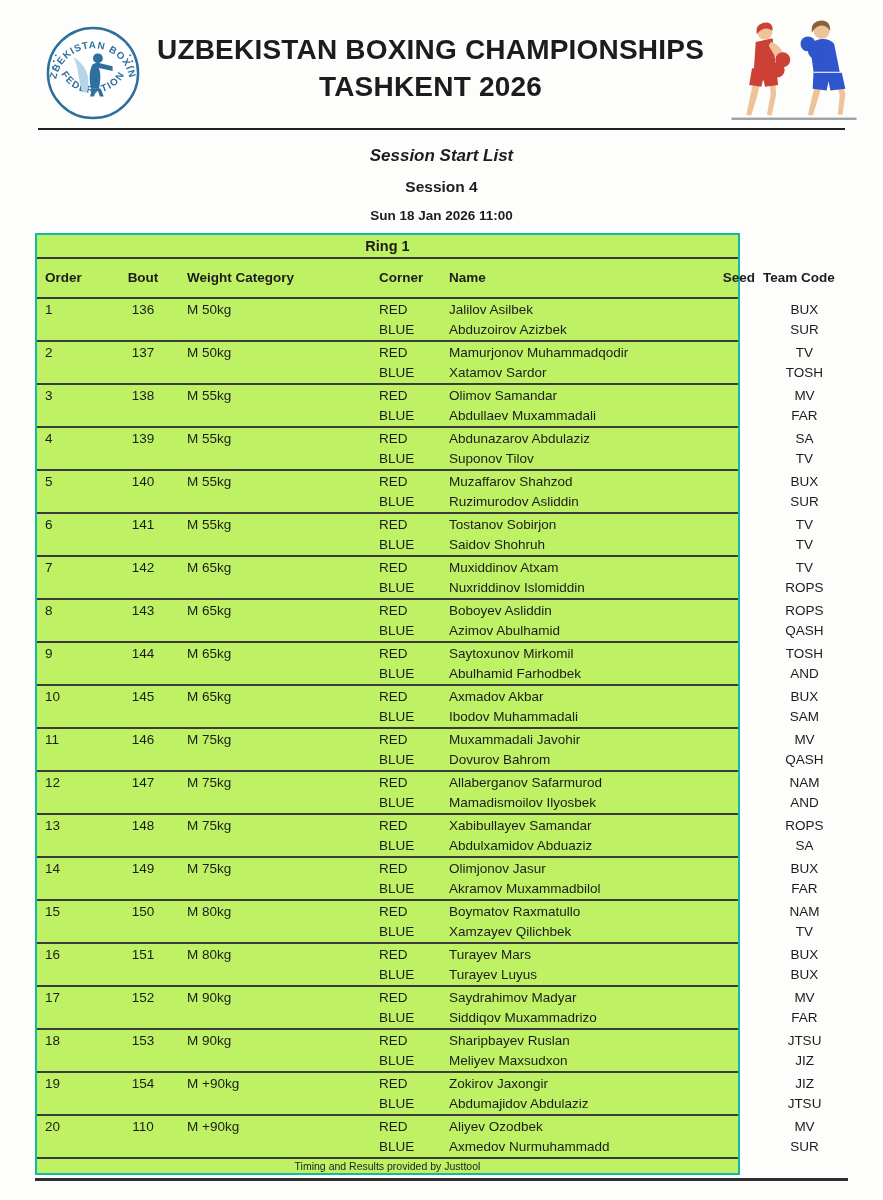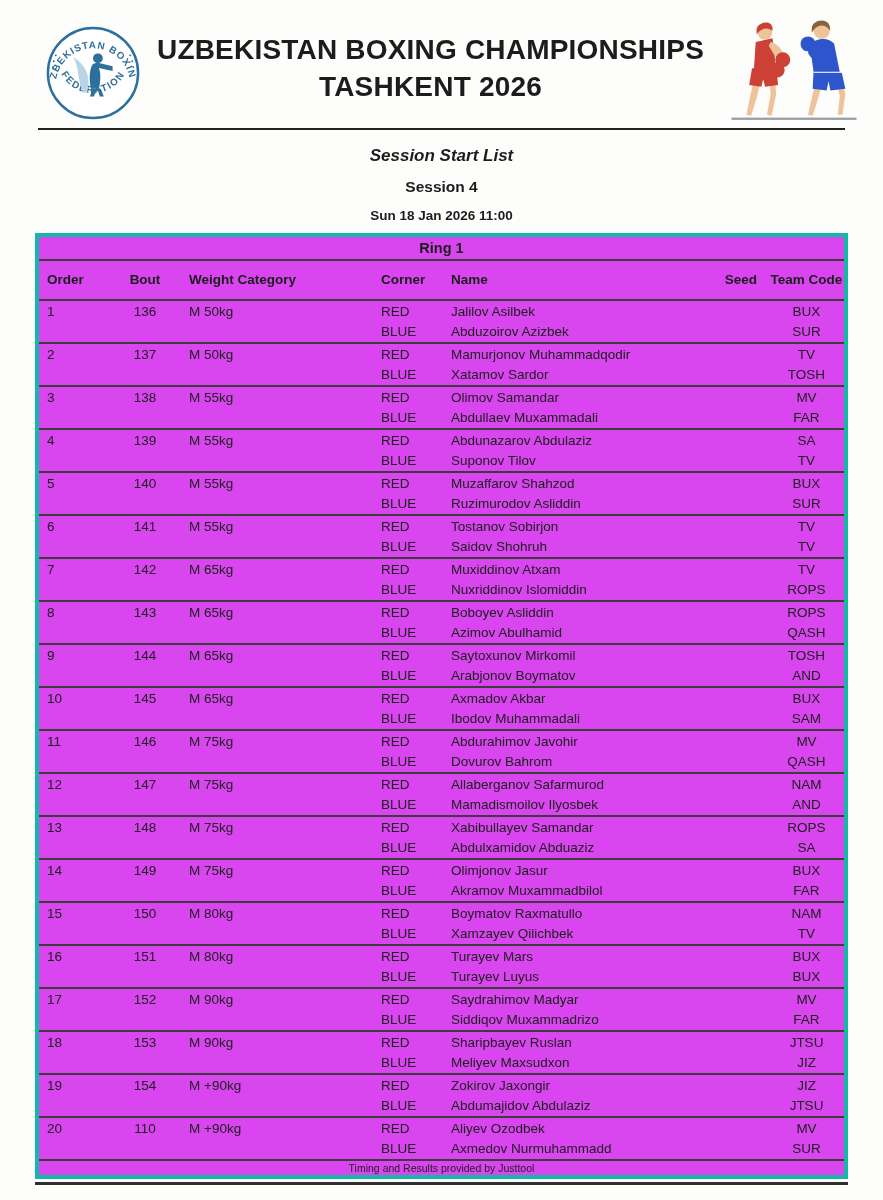--- a/index.html
+++ b/index.html
@@ -26,34 +26,34 @@
   .hdr-titles .t1,.hdr-titles .t2{font-size:28px;font-weight:bold;letter-spacing:.2px;line-height:1.32;}
   .rule{margin:0 38px;border-top:2px solid #222;}
 
   
   .session{text-align:center;}
   .session .s1{margin-top:16px;font-size:17px;font-weight:bold;font-style:italic;}
   .session .s2{margin-top:12px;font-size:15.5px;font-weight:bold;}
   .session .s3{margin-top:12px;font-size:13.5px;font-weight:bold;}
 
   
-  .tbl{margin:10px 35px 0 35px;width:813px;border:4px solid #14b8a6;background:#d946ef;}
+  .tbl{margin:10px 35px 0 35px;width:705px;border:2px solid #14b8a6;background:#bef264;}
   .cols{display:grid;grid-template-columns:70px 72px 196px 66px 264px 54px 91px;}
   .row{border-top:2px solid #3c3c3c;}
   .tbl > :first-child{border-top:none;}
   .ring-row{padding:3px 0;text-align:center;font-weight:bold;font-size:14.5px;}
   .head-row{padding:3px 0;min-height:40px;align-items:center;font-weight:bold;font-size:13.5px;}
   .c{padding:0 4px;line-height:20px;font-size:13.5px;overflow:hidden;white-space:nowrap;}
   .order{padding-left:8px;}
   .bout-no{text-align:center;}
   .weight{padding-left:8px;}
   .name{padding-left:8px;}
   .seed{text-align:right;}
   .team{text-align:center;}
-  .head-row .team{text-align:center;white-space:normal;line-height:1.2;}
+  .head-row .team{text-align:left;white-space:normal;line-height:1.2;}
   .head-row .seed{white-space:normal;}
   .bout{padding:1px 0;grid-auto-rows:19.5px;}
   .span2{grid-row:1 / span 2;}
   .break-row{padding:1px 0;text-align:center;font-weight:bold;font-size:15px;letter-spacing:.3px;}
   .timing-row{padding:1px 0;text-align:center;font-size:10.5px;color:#222;}
 
   
   .thick-rule{margin:3px 35px 0 35px;height:3px;background:#2f2f2f;}
 </style>
 </head>
@@ -252,21 +252,21 @@
         </div>
         <div class="row bout cols">
           <div class="c order span2">9</div>
           <div class="c bout-no span2">144</div>
           <div class="c weight span2">M 65kg</div>
           <div class="c">RED</div>
           <div class="c name">Saytoxunov Mirkomil</div>
           <div class="c seed"></div>
           <div class="c team">TOSH</div>
           <div class="c">BLUE</div>
-          <div class="c name">Arabjonov Boymatov</div>
+          <div class="c name">Abulhamid Farhodbek</div>
           <div class="c seed"></div>
           <div class="c team">AND</div>
         </div>
         <div class="row bout cols">
           <div class="c order span2">10</div>
           <div class="c bout-no span2">145</div>
           <div class="c weight span2">M 65kg</div>
           <div class="c">RED</div>
           <div class="c name">Axmadov Akbar</div>
           <div class="c seed"></div>
@@ -274,21 +274,21 @@
           <div class="c">BLUE</div>
           <div class="c name">Ibodov Muhammadali</div>
           <div class="c seed"></div>
           <div class="c team">SAM</div>
         </div>
         <div class="row bout cols">
           <div class="c order span2">11</div>
           <div class="c bout-no span2">146</div>
           <div class="c weight span2">M 75kg</div>
           <div class="c">RED</div>
-          <div class="c name">Abdurahimov Javohir</div>
+          <div class="c name">Muxammadali Javohir</div>
           <div class="c seed"></div>
           <div class="c team">MV</div>
           <div class="c">BLUE</div>
           <div class="c name">Dovurov Bahrom</div>
           <div class="c seed"></div>
           <div class="c team">QASH</div>
         </div>
         <div class="row bout cols">
           <div class="c order span2">12</div>
           <div class="c bout-no span2">147</div>

